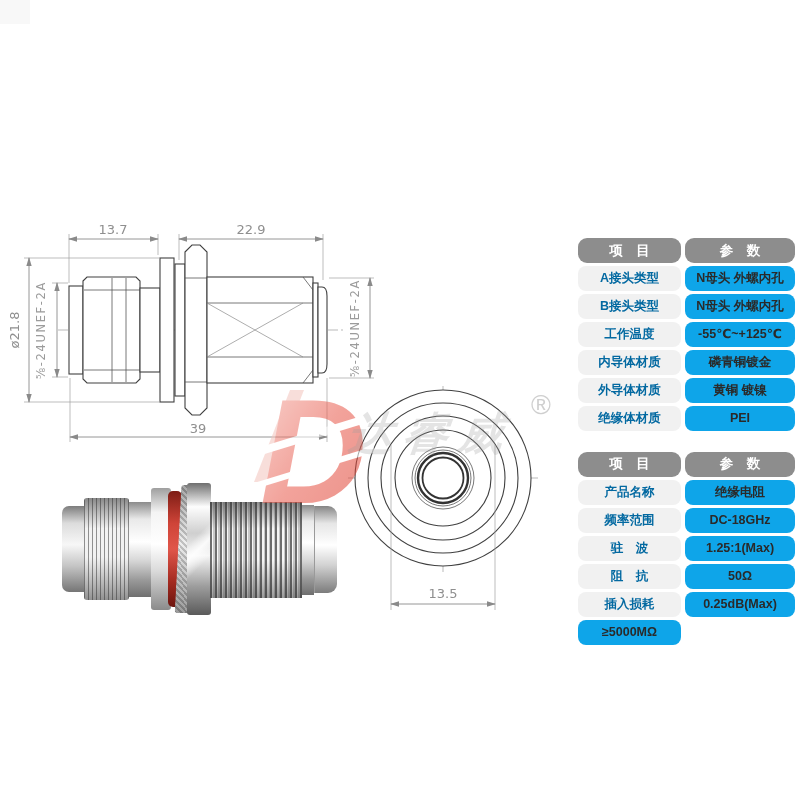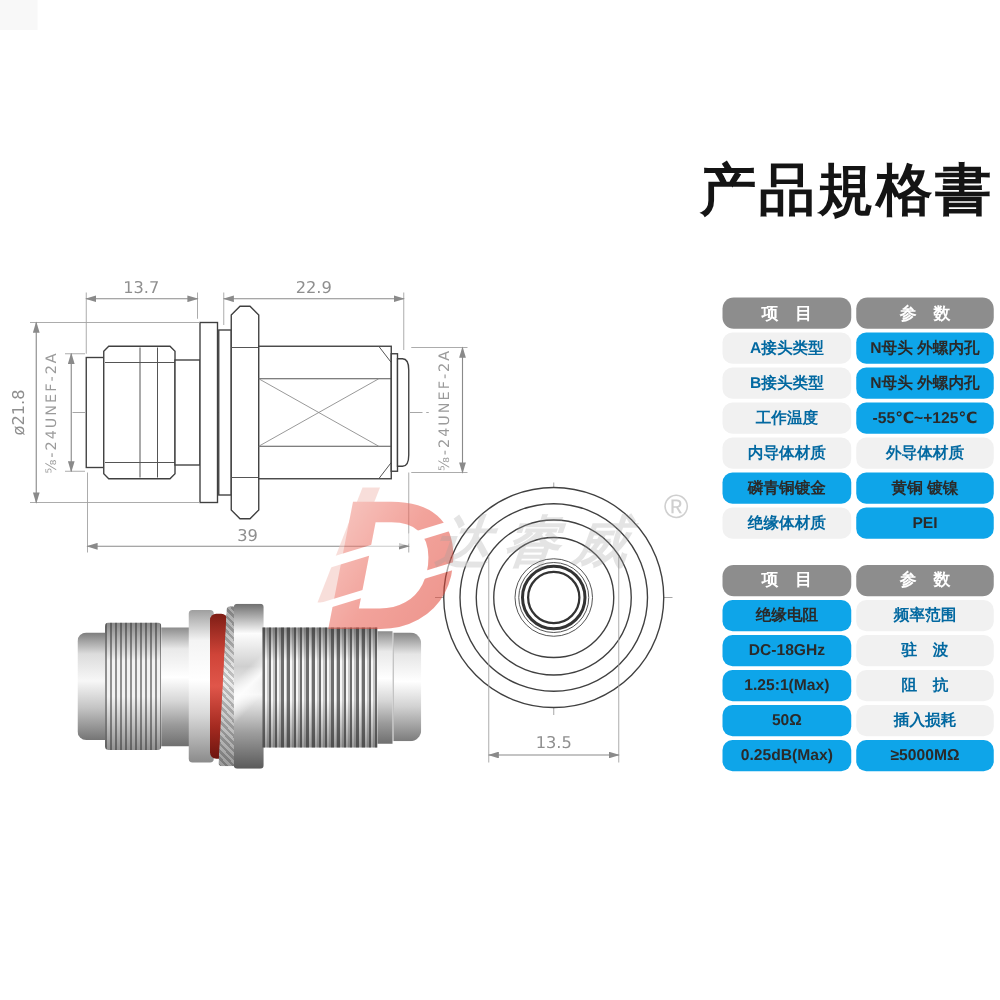--- a/index.html
+++ b/index.html
@@ -180,42 +180,42 @@
     <div class="p-step chrome"></div>
     <div class="p-flange"></div>
     <div class="p-oring"></div>
     <div class="p-washer"></div>
     <div class="p-hex"></div>
     <div class="p-threads"></div>
     <div class="p-step2 chrome"></div>
     <div class="p-endcap-right"></div>
   </div>
 
-  <div class="sheet-title">产品規格書</div>
 
   <div class="spec-table" style="top:238px">
     <div class="cell head">项　目</div>
     <div class="cell head">参　数</div>
     <div class="cell label">A接头类型</div>
     <div class="cell value">N母头 外螺内孔</div>
     <div class="cell label">B接头类型</div>
     <div class="cell value">N母头 外螺内孔</div>
     <div class="cell label">工作温度</div>
     <div class="cell value">-55℃~+125℃</div>
     <div class="cell label">内导体材质</div>
+    <div class="cell value">磷青铜镀金</div>
     <div class="cell label">外导体材质</div>
-    <div class="cell value">磷青铜镀金</div>
     <div class="cell value">黄铜 镀镍</div>
     <div class="cell label">绝缘体材质</div>
     <div class="cell value">PEI</div>
   </div>
 
   <div class="spec-table" style="top:451.5px">
     <div class="cell head">项　目</div>
     <div class="cell head">参　数</div>
+    <div class="cell label">产品名称</div>
     <div class="cell value">绝缘电阻</div>
     <div class="cell label">频率范围</div>
     <div class="cell value">DC-18GHz</div>
     <div class="cell label">驻　波</div>
     <div class="cell value">1.25:1(Max)</div>
     <div class="cell label">阻　抗</div>
     <div class="cell value">50Ω</div>
     <div class="cell label">插入损耗</div>
     <div class="cell value">0.25dB(Max)</div>
     <div class="cell value">≥5000MΩ</div>

